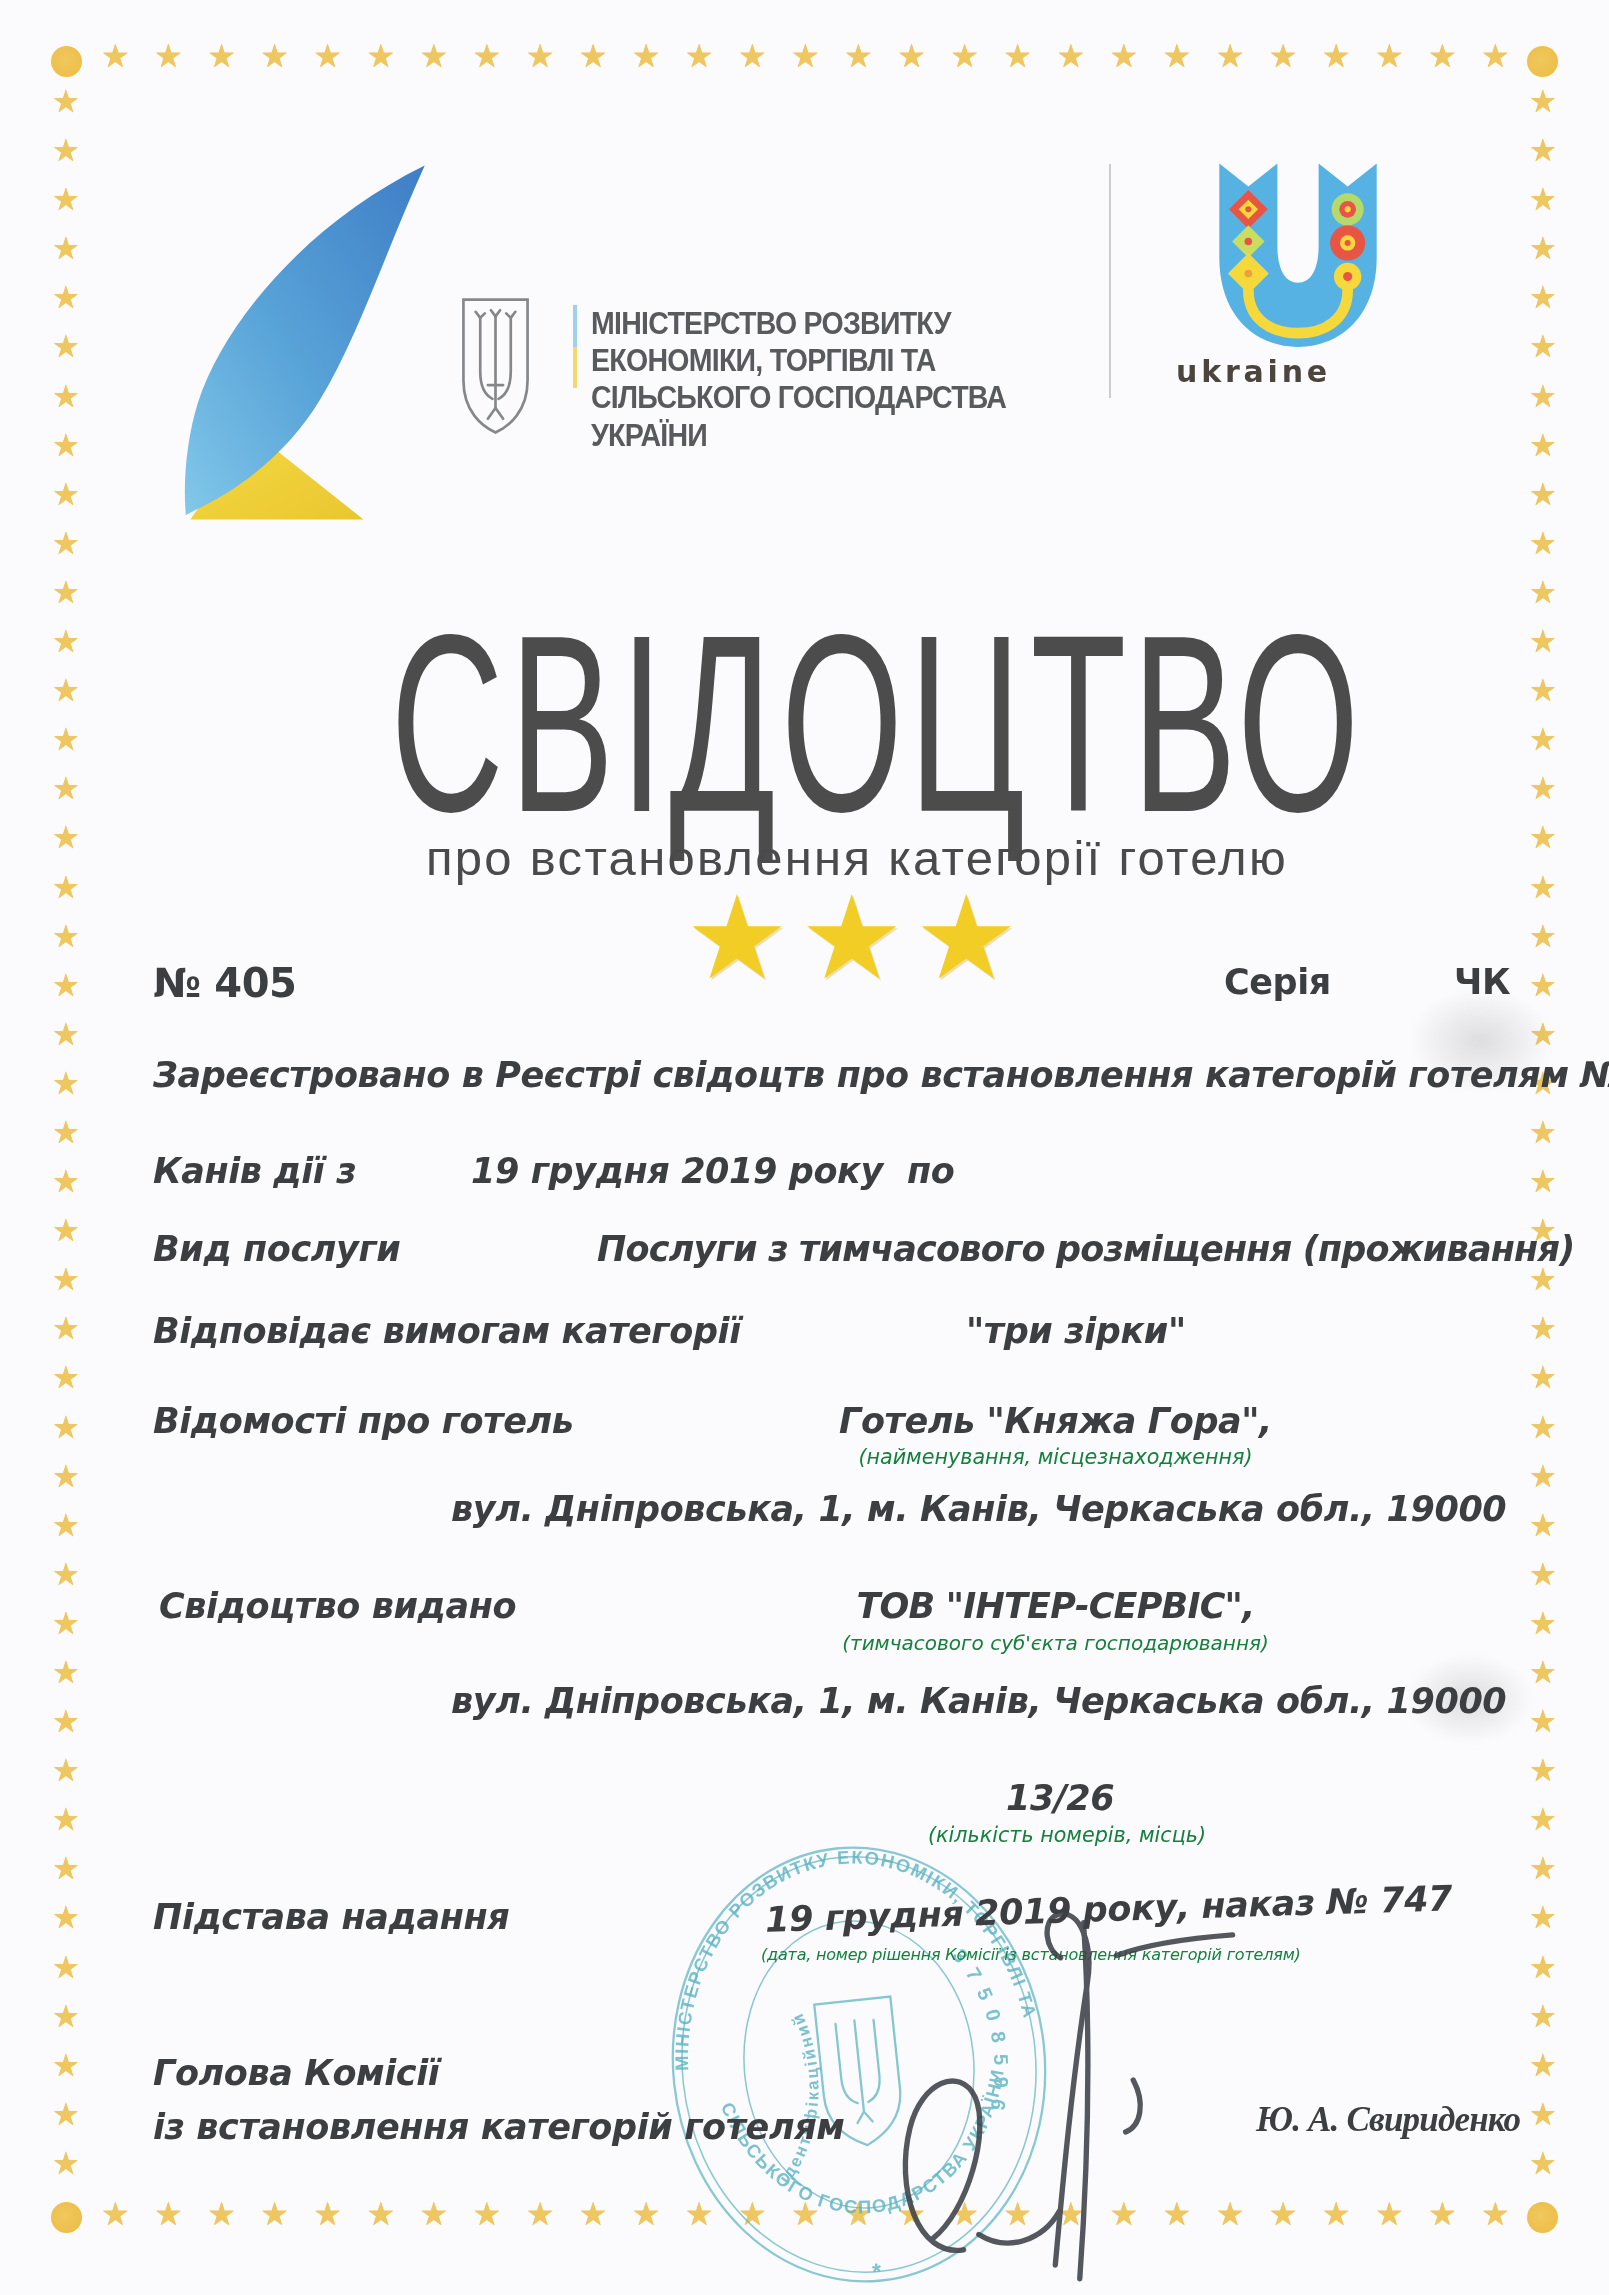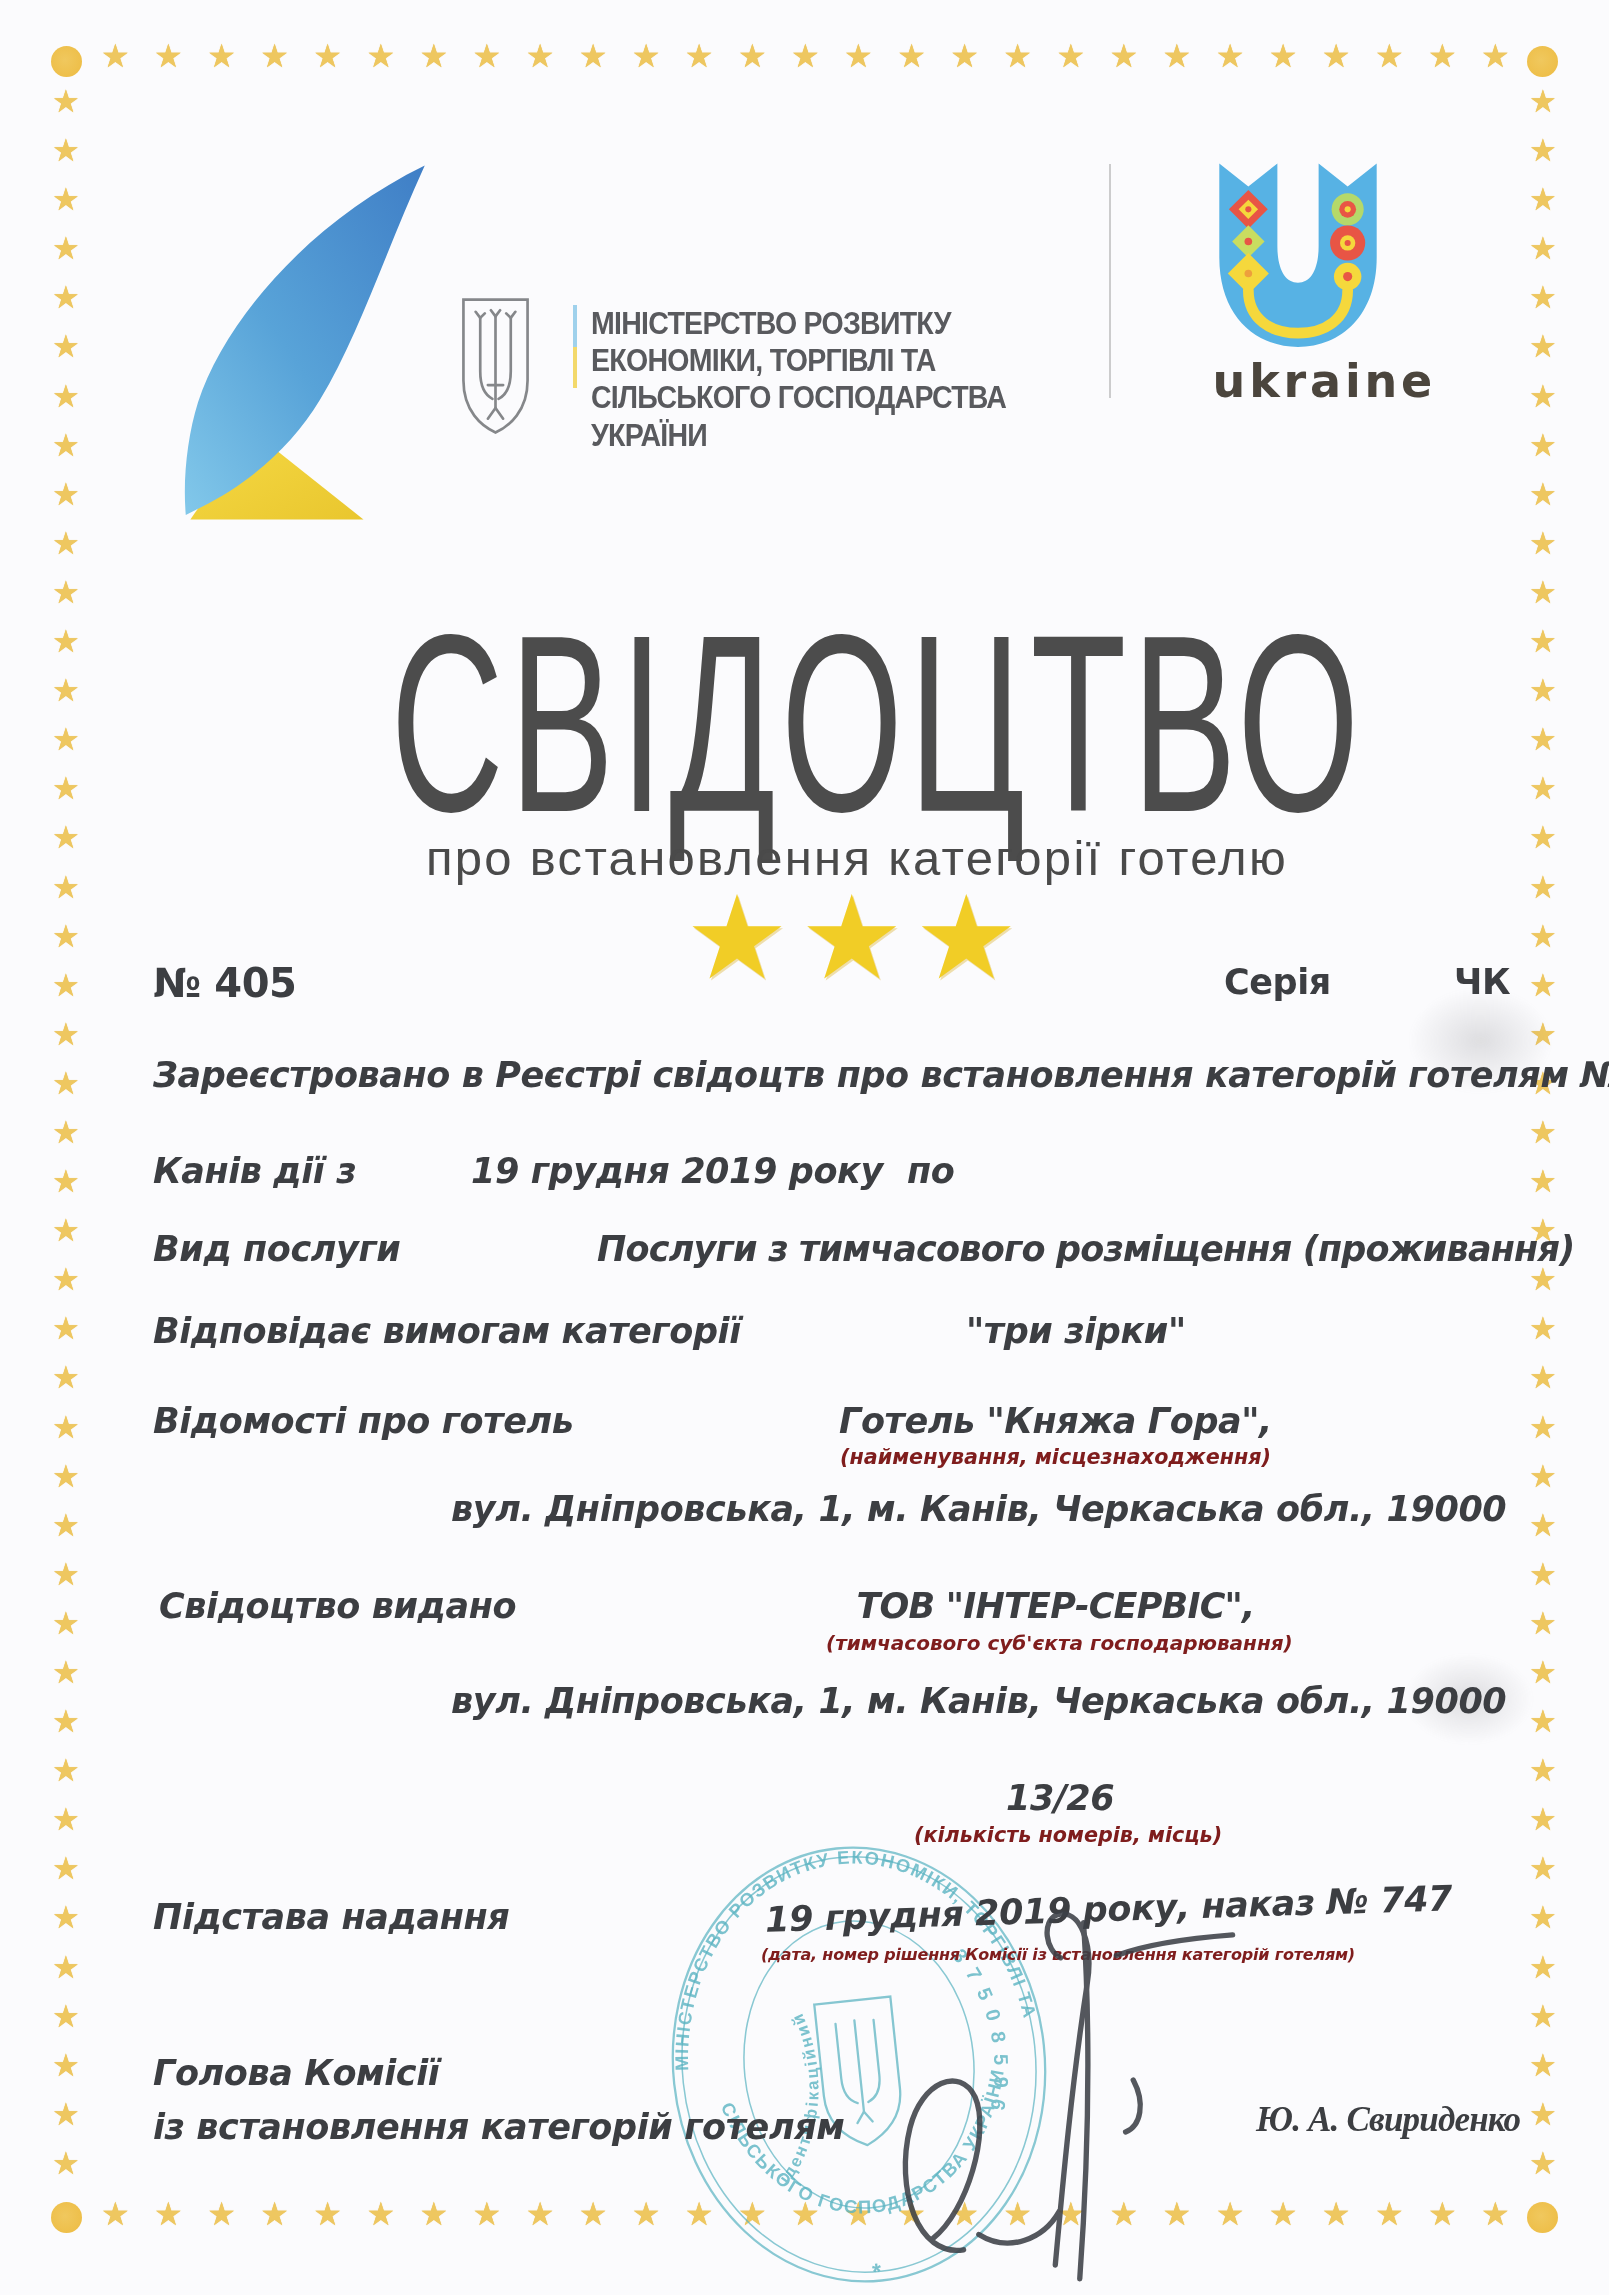--- a/index.html
+++ b/index.html
@@ -15,38 +15,38 @@
   
   .swoosh{position:absolute;left:178px;top:161px;}
   .emblem{position:absolute;left:457px;top:295px;}
   .mini-bar{position:absolute;left:573px;top:305px;width:3.8px;height:83px;
             background:linear-gradient(#9fd1ec 0 50%,#f3d96b 50% 100%);}
   .ministry{position:absolute;left:591px;top:305px;width:536px;
             font-family:"Liberation Sans",sans-serif;font-weight:700;font-size:31px;line-height:1.2;
             color:#595a5e;letter-spacing:-0.8px;white-space:pre-line;transform:scaleX(0.92);transform-origin:left top;}
   .divider{position:absolute;left:1109px;top:164px;width:1.5px;height:234px;background:#cccccd;}
   .ulogo{position:absolute;left:1210px;top:162px;}
-  .wordmark{position:absolute;left:1176px;top:354px;width:260px;text-align:right;
-            font-weight:700;font-size:46px;letter-spacing:3.8px;color:#4b453d;}
+  .wordmark{position:absolute;left:1176px;top:354px;width:260px;text-align:left;
+            font-weight:700;font-size:30px;letter-spacing:3.8px;color:#4b453d;}
   
   .title-wrap{position:absolute;left:92px;top:597px;width:1530px;text-align:center;}
   .title-main{display:inline-block;font-family:"Liberation Sans",sans-serif;font-weight:200;
               font-size:253px;line-height:1;color:#4c4c4c;letter-spacing:9.2px;
               transform:scaleX(0.62);transform-origin:center;}
   .title-sub{position:absolute;left:92px;top:830px;width:1530px;text-align:center;
              font-family:"Liberation Sans",sans-serif;font-weight:400;font-size:49px;
              letter-spacing:2.3px;color:#4a4a4a;}
   .big-stars{position:absolute;left:92px;top:880px;width:1530px;text-align:center;
              font-size:116px;line-height:1;color:#f1cd26;letter-spacing:10.7px;
              text-shadow:1.5px 2.3px 0 rgba(214,168,24,.35);}
   
   .lbl,.val{position:absolute;font-weight:700;font-style:italic;font-size:35px;line-height:1.25;
             color:#3c3e42;letter-spacing:-0.4px;white-space:nowrap;z-index:2;}
   .upright{font-style:normal;}
-  .cap{position:absolute;font-weight:700;font-style:italic;font-size:20.7px;color:#7f1d1d;
+  .cap{position:absolute;font-weight:400;font-style:italic;font-size:20.7px;color:#15803d;
        text-align:center;z-index:2;white-space:nowrap;}
   .centerbox{text-align:center;}
   
   .smudge{position:absolute;background:radial-gradient(ellipse at center,rgba(120,120,125,.22),rgba(120,120,125,0) 70%);
           filter:blur(1.5px);}
   
   .stamp{position:absolute;left:664px;top:1838px;z-index:1;transform:rotate(-6deg);}
   .sig{position:absolute;left:826px;top:1852px;z-index:3;}
 </style>
 </head>

